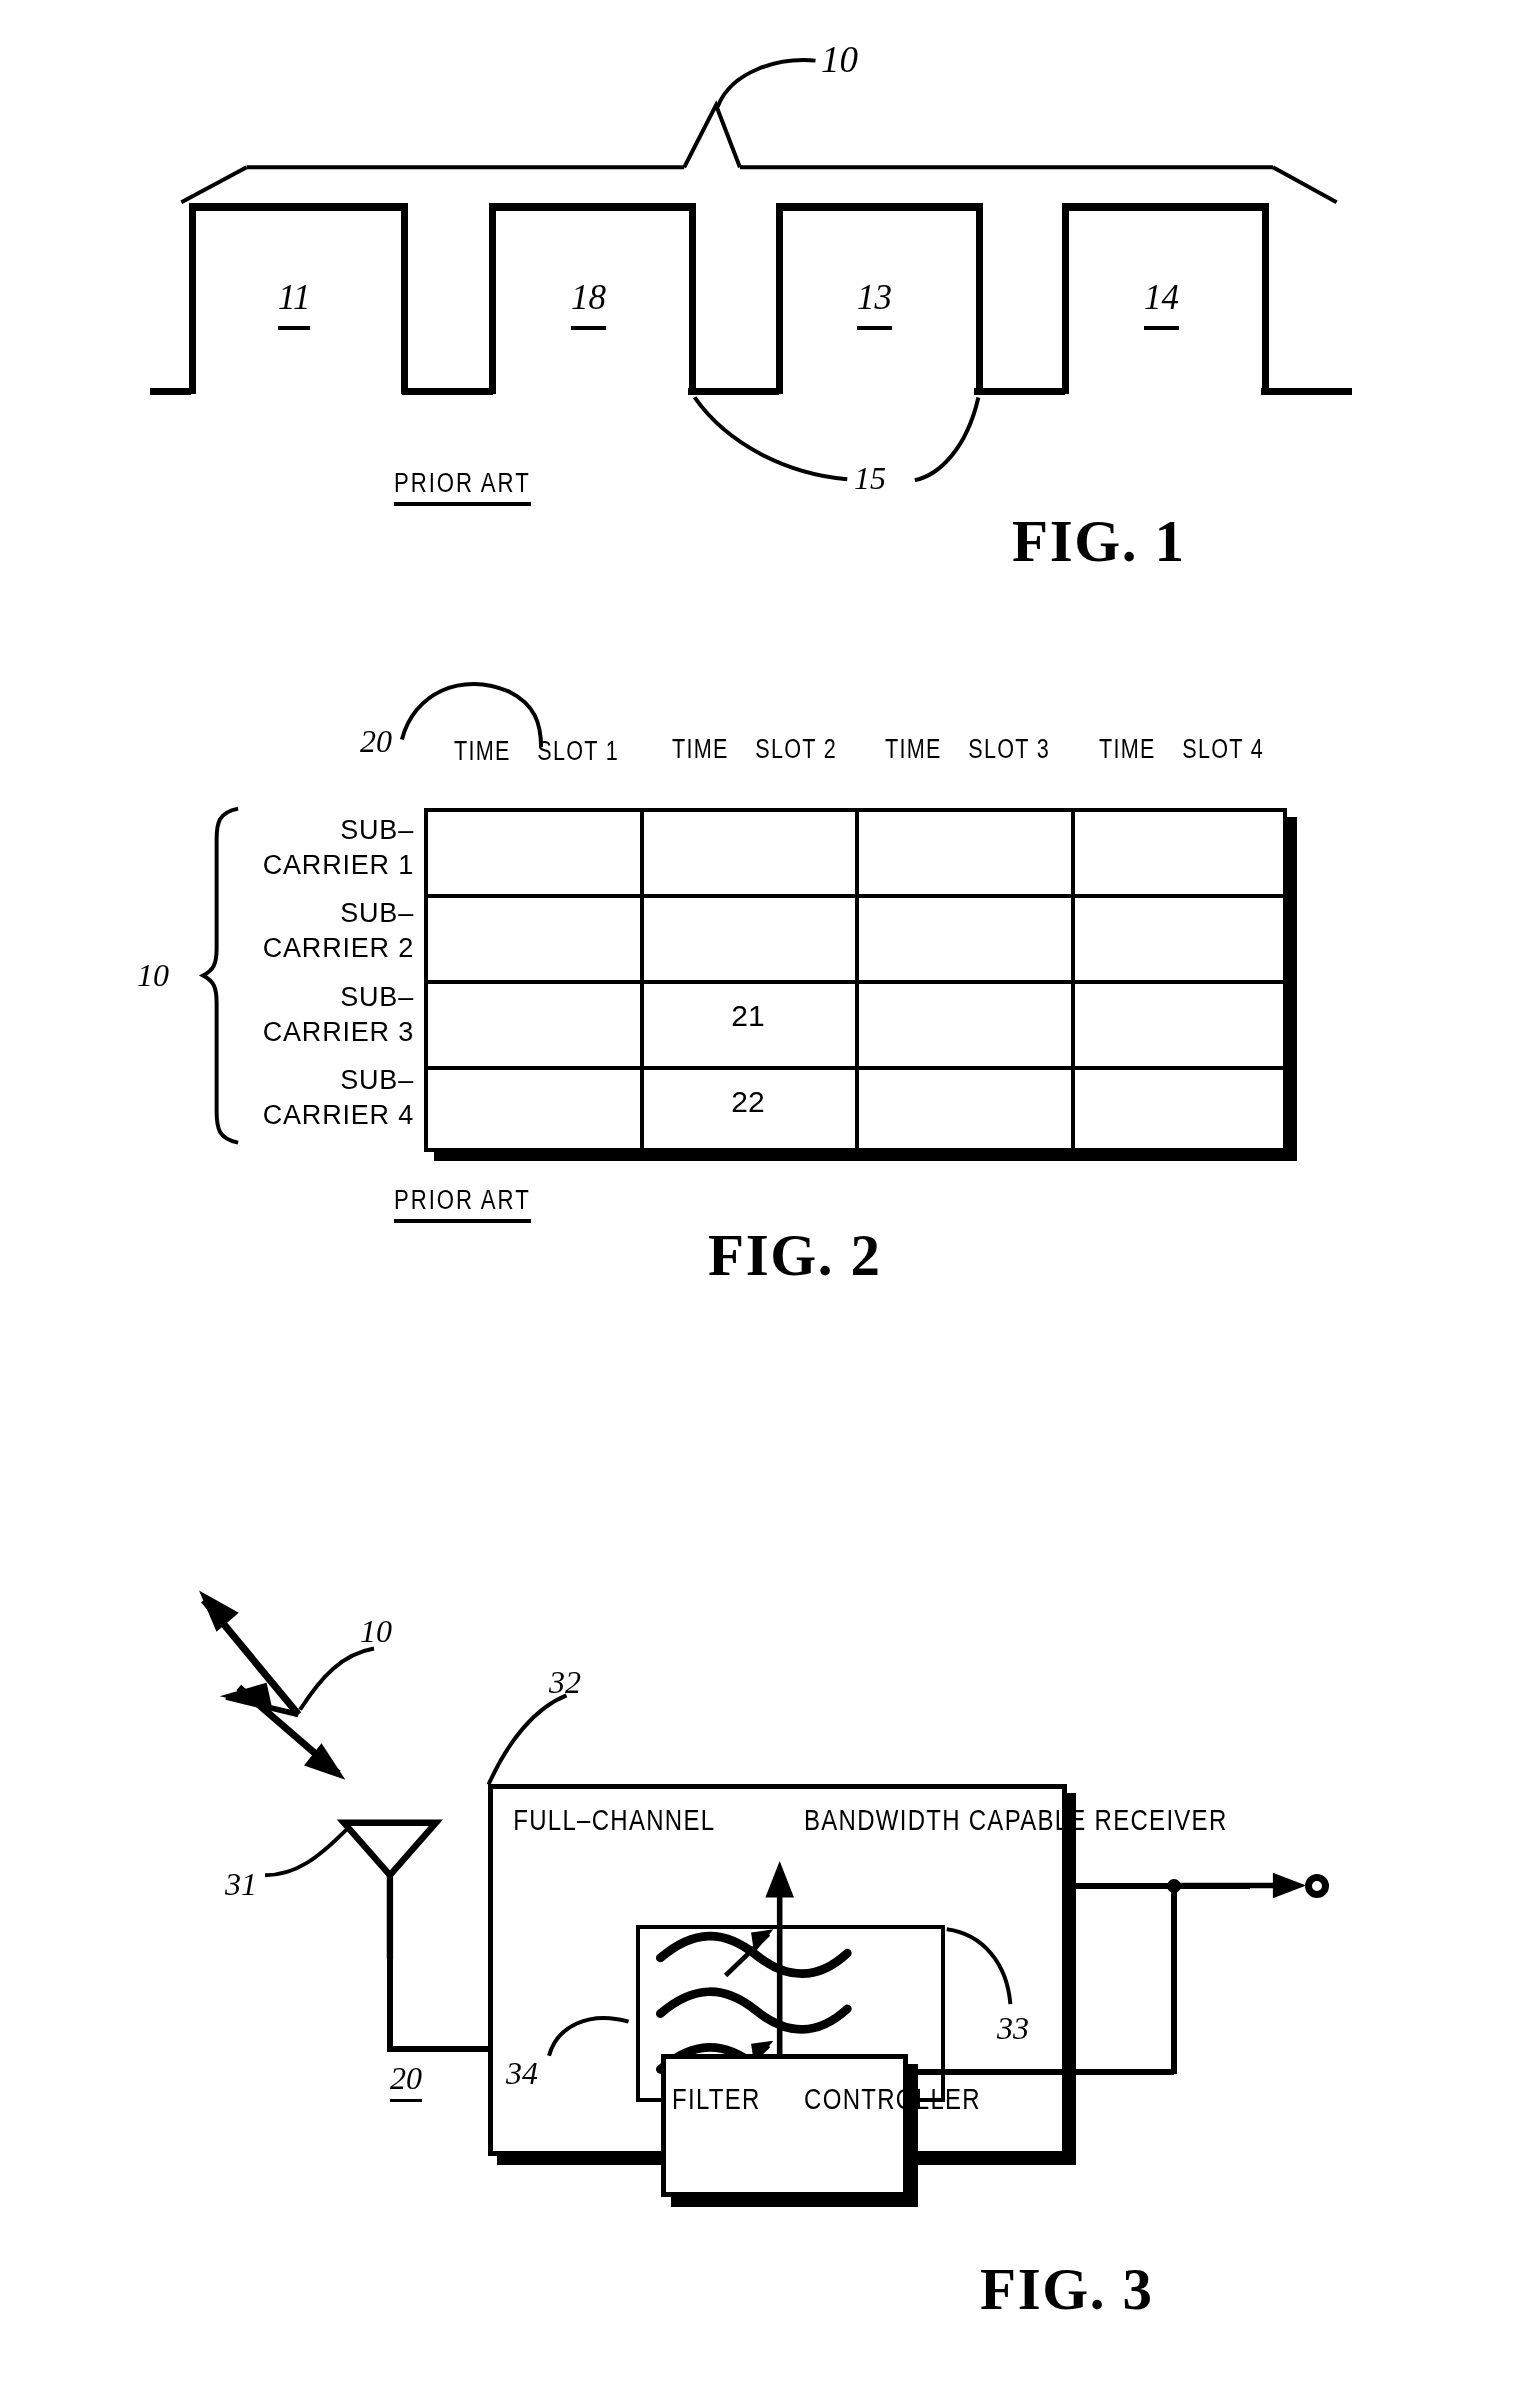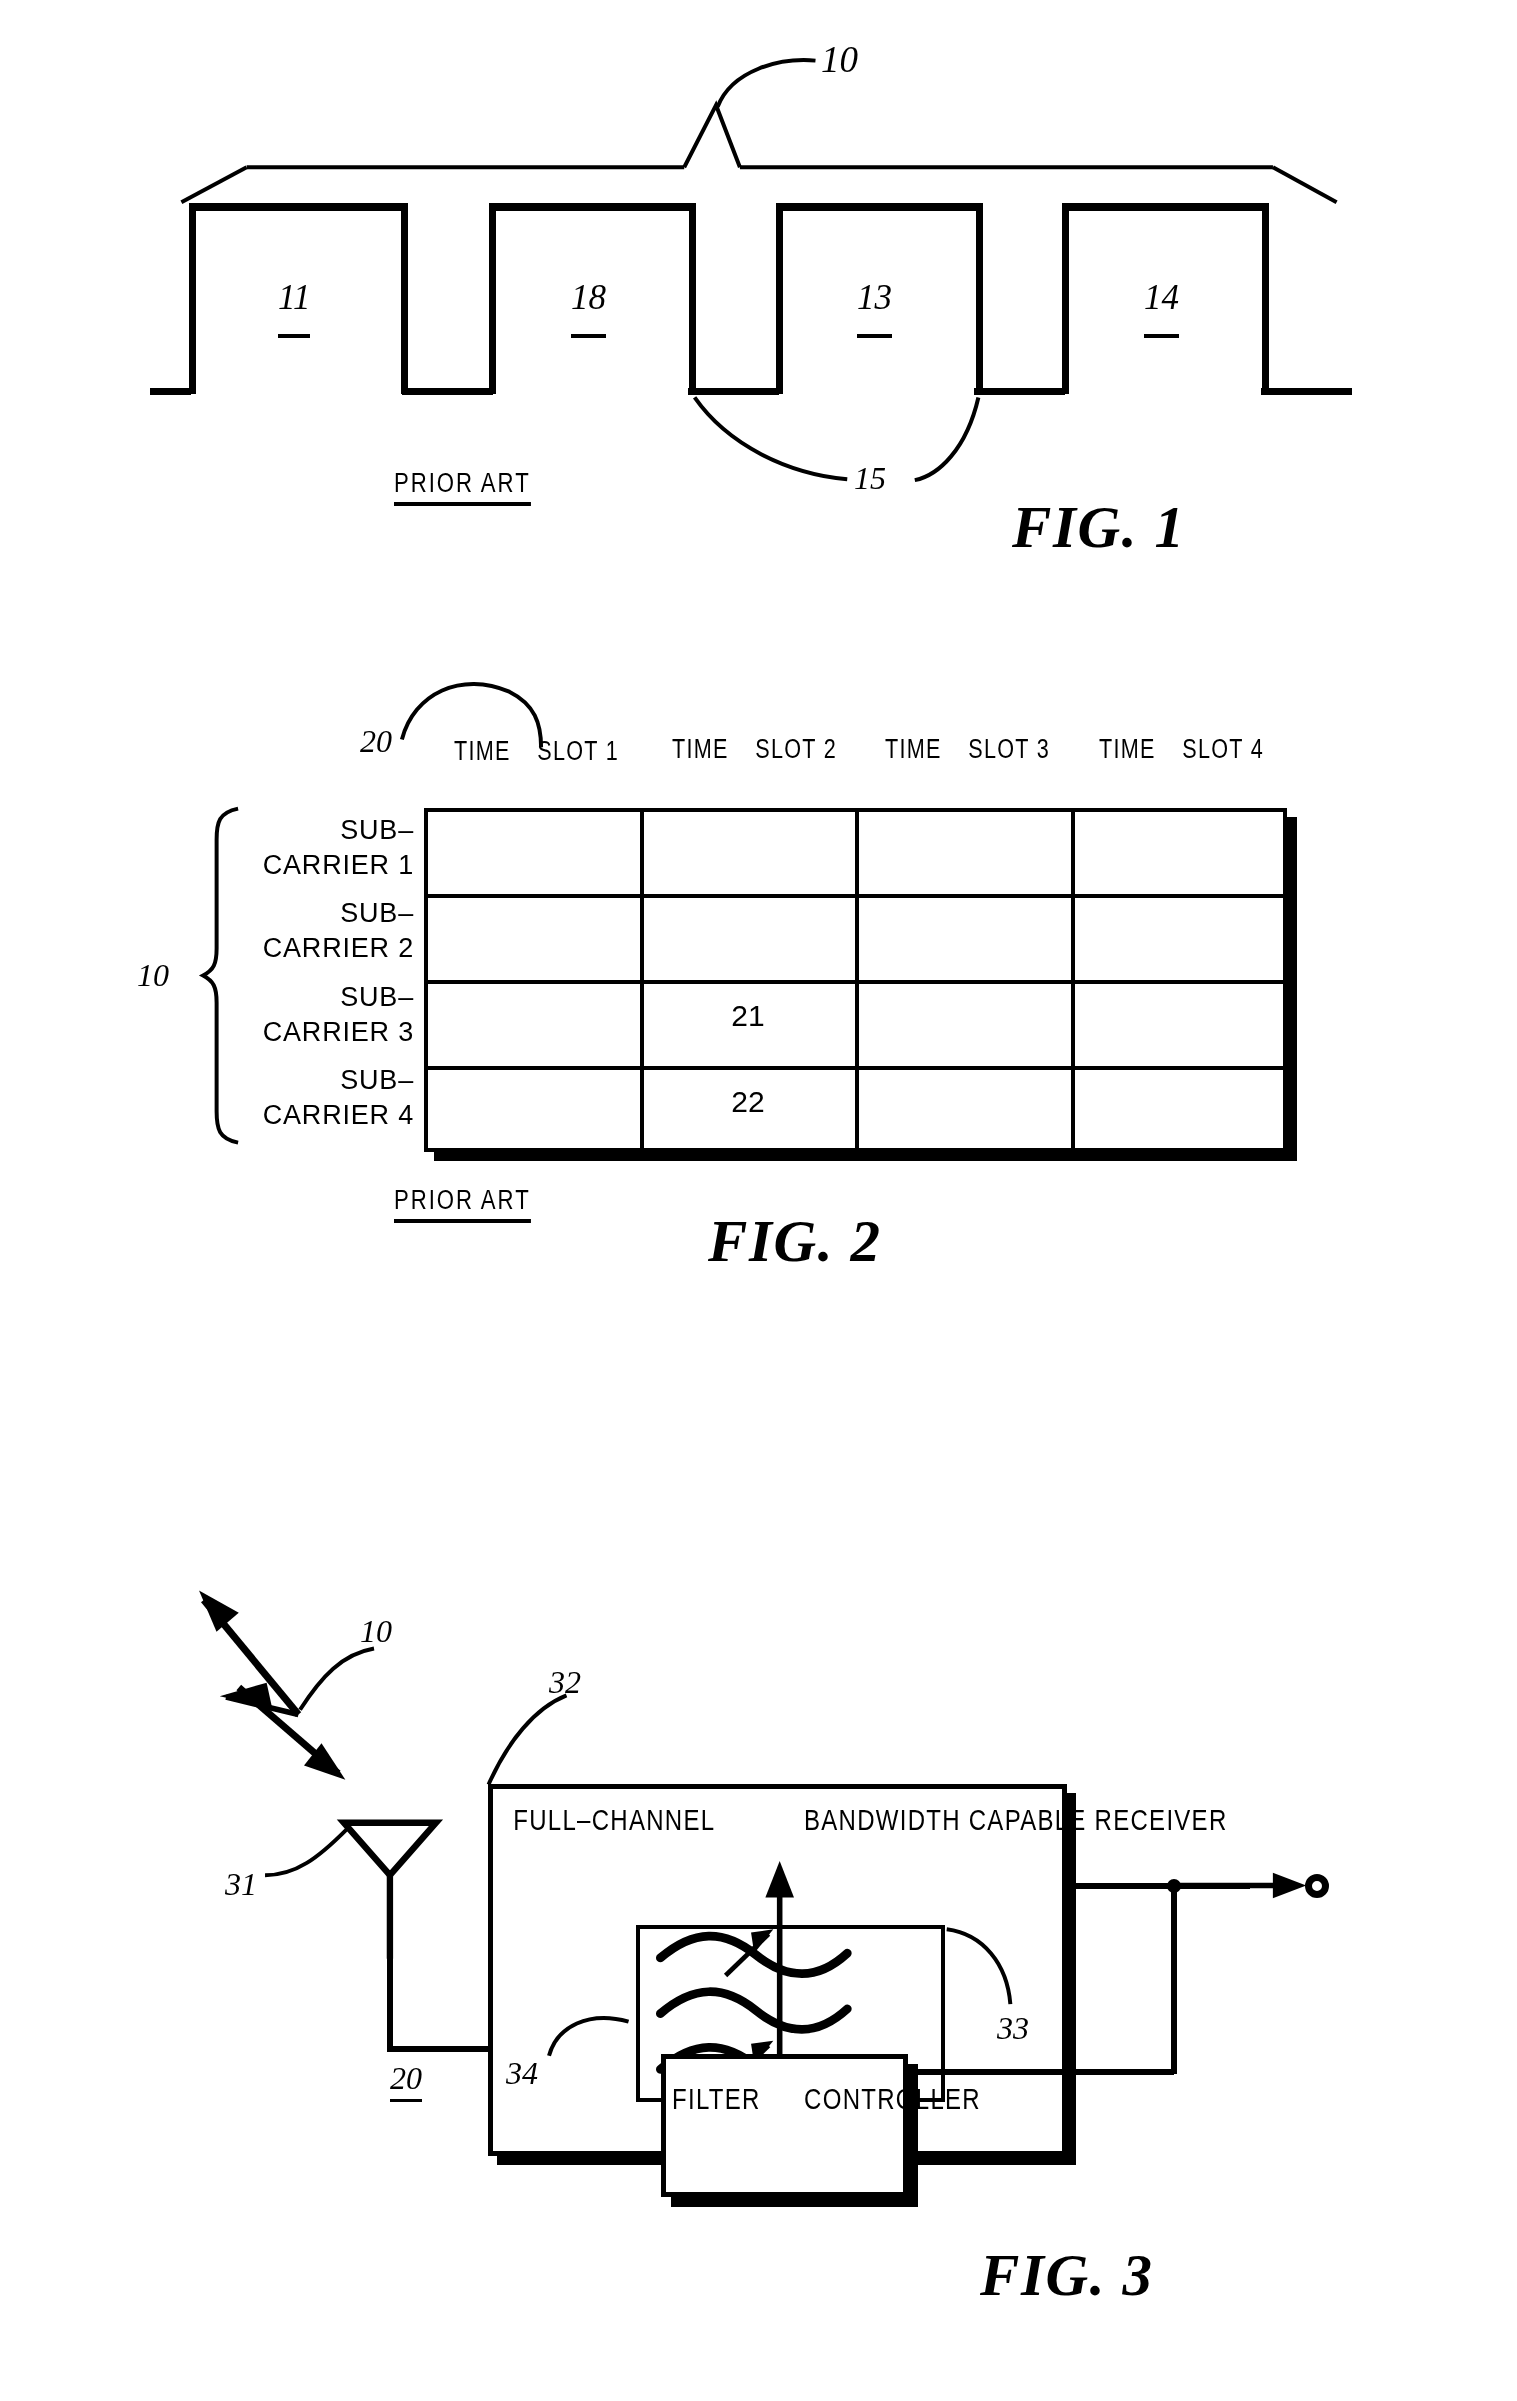--- a/index.html
+++ b/index.html
@@ -21,25 +21,25 @@
     width: 1518px;
     height: 1868px;
     background: #fff;
   }
   .fig { position: absolute; }
 
   
   .figcaption {
     position: absolute;
     font-family: "Liberation Serif", "DejaVu Serif", serif;
-    font-style: italic;
     font-weight: bold;
     font-size: 59px;
     letter-spacing: 1.6px;
     white-space: nowrap;
+    margin-top: 14px;
   }
   .refnum {
     position: absolute;
     font-family: "Liberation Serif", "DejaVu Serif", serif;
     font-style: italic;
     font-size: 32px;
     white-space: nowrap;
   }
   .refnum-ul {
     position: absolute;
@@ -78,21 +78,21 @@
     border-right: 7.2px solid #000;
     border-top: 8.7px solid #000;
     box-sizing: border-box;
   }
   .pulse-label {
     position: absolute;
     font-family: "Liberation Serif", "DejaVu Serif", serif;
     font-style: italic;
     font-size: 35px;
     border-bottom: 4px solid #000;
-    padding-bottom: 16px;
+    padding-bottom: 8px;
     white-space: nowrap;
   }
   .baseline-seg {
     position: absolute;
     height: 7.2px;
     background: #000;
   }
 
   
   #fig2 { left: 0; top: 636px; width: 1518px; height: 843px; }

